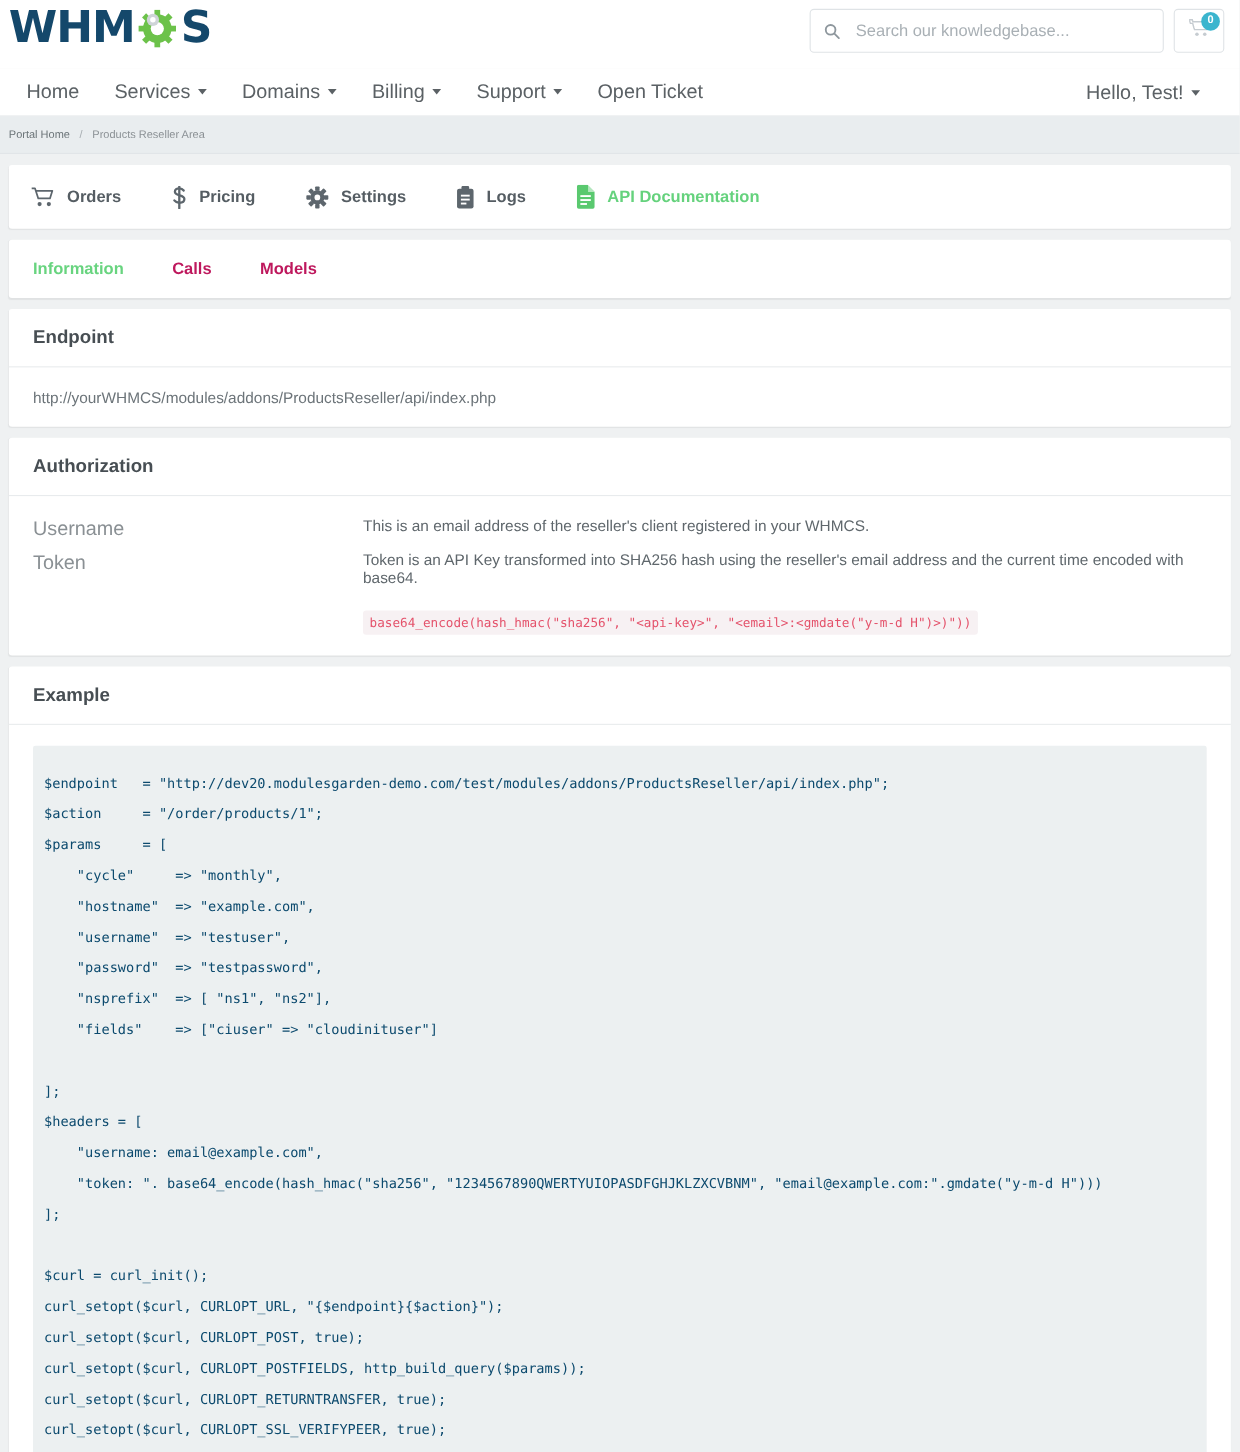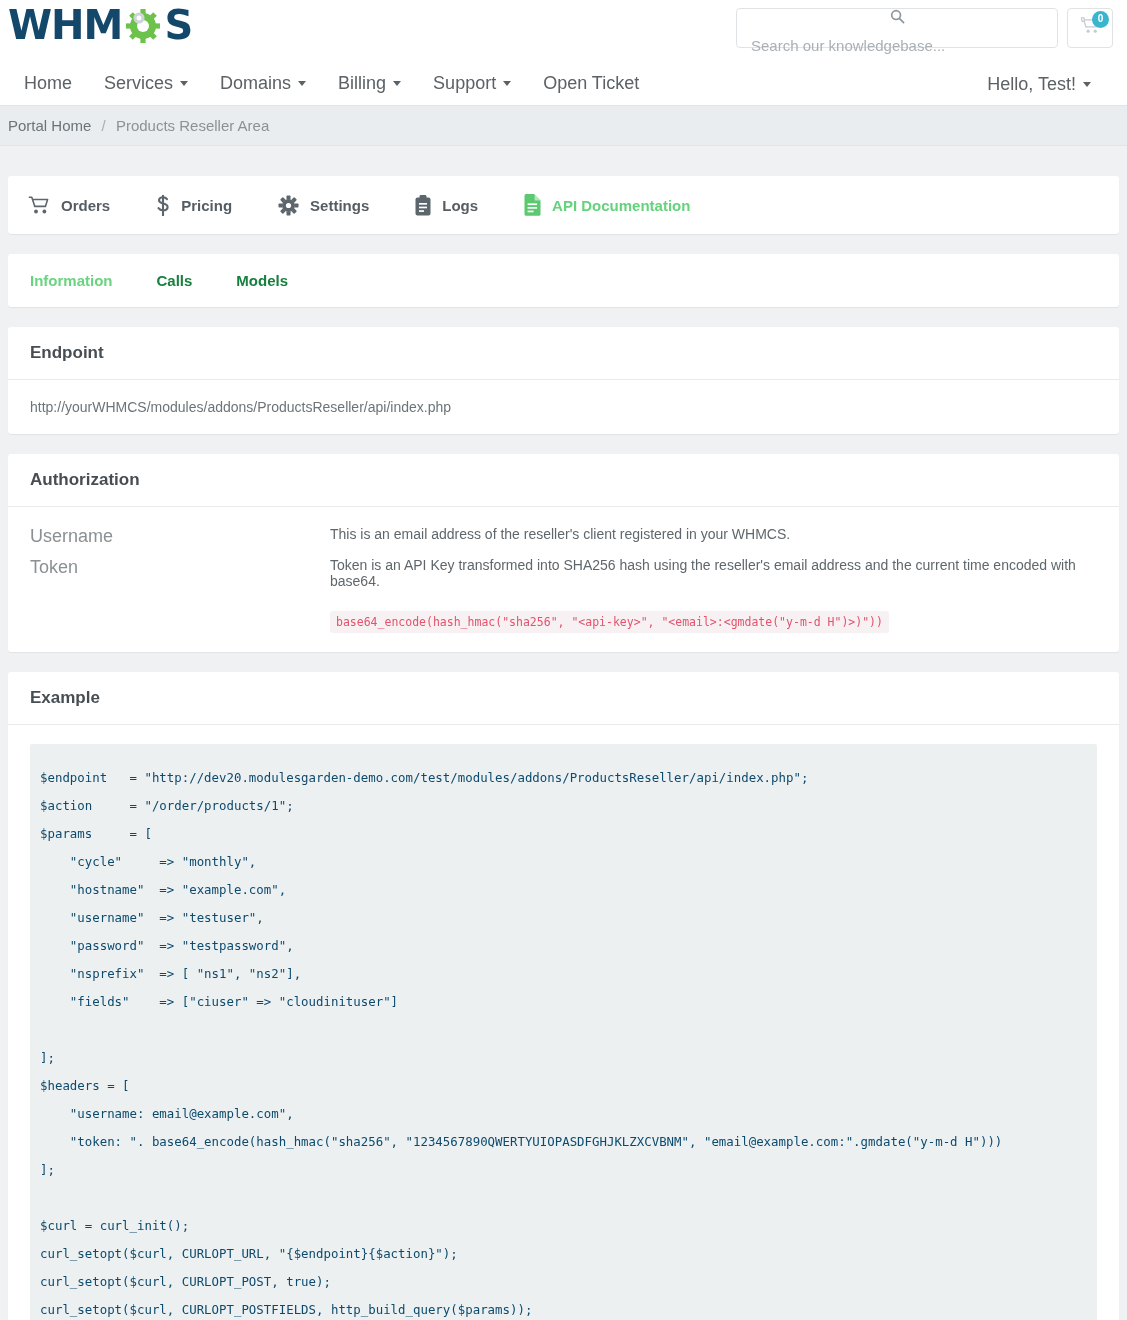--- a/index.html
+++ b/index.html
@@ -52,21 +52,20 @@
   .search-box {
     width: 322px;
     height: 40px;
     border: 1px solid #dfe3e6;
     border-radius: 4px;
     background: #fff;
     display: flex;
     align-items: center;
     padding: 0 12px;
     gap: 12px;
-    flex-direction: column;
   }
   .search-box .mag { color: #8e979d; font-size: 15px; display:flex; }
   .search-box input {
     border: 0;
     outline: none;
     font-size: 15px;
     color: #6b7479;
     font-family: "Liberation Sans", sans-serif;
     width: 100%;
     background: transparent;
@@ -127,35 +126,34 @@
     border-left: 4px solid transparent;
     border-right: 4px solid transparent;
     border-top: 5px solid #5b6165;
   }
   .nav-right { position: absolute; right: 20px; top: 0; height: 44px; display:flex; align-items:center; }
 
   
   .breadcrumb {
     background: #e9edef;
     padding: 11px 8px;
-    font-size: 15px;
+    font-size: 10px;
     color: #8b9195;
     border-bottom: 1px solid #e1e5e8;
   }
   .breadcrumb a { color: #6b7478; text-decoration: none; }
   .breadcrumb .sep { padding: 0 6px; color: #a7adb1; }
 
   
   .container { padding: 10px 8px 0 8px; }
   .panel {
     background: #fff;
     border-radius: 3px;
     box-shadow: 0 1px 1px rgba(0,0,0,.06);
     margin-bottom: 10px;
-    margin-top: 20px;
   }
 
   
   .modnav {
     display: flex;
     align-items: center;
     padding: 18px 20px;
     gap: 0;
   }
   .modnav .mod-item {
@@ -176,21 +174,21 @@
   
   .tabs {
     display: flex;
     align-items: center;
     padding: 18px 22px;
     gap: 0;
   }
   .tabs .tab {
     font-size: 15px;
     font-weight: bold;
-    color: #15803d;
+    color: #be185d;
     text-decoration: none;
     padding-right: 44px;
     white-space: nowrap;
   }
   .tabs .tab.active { color: #68d47f; }
 
   
   .card-head {
     padding: 16px 22px;
     font-size: 17px;

